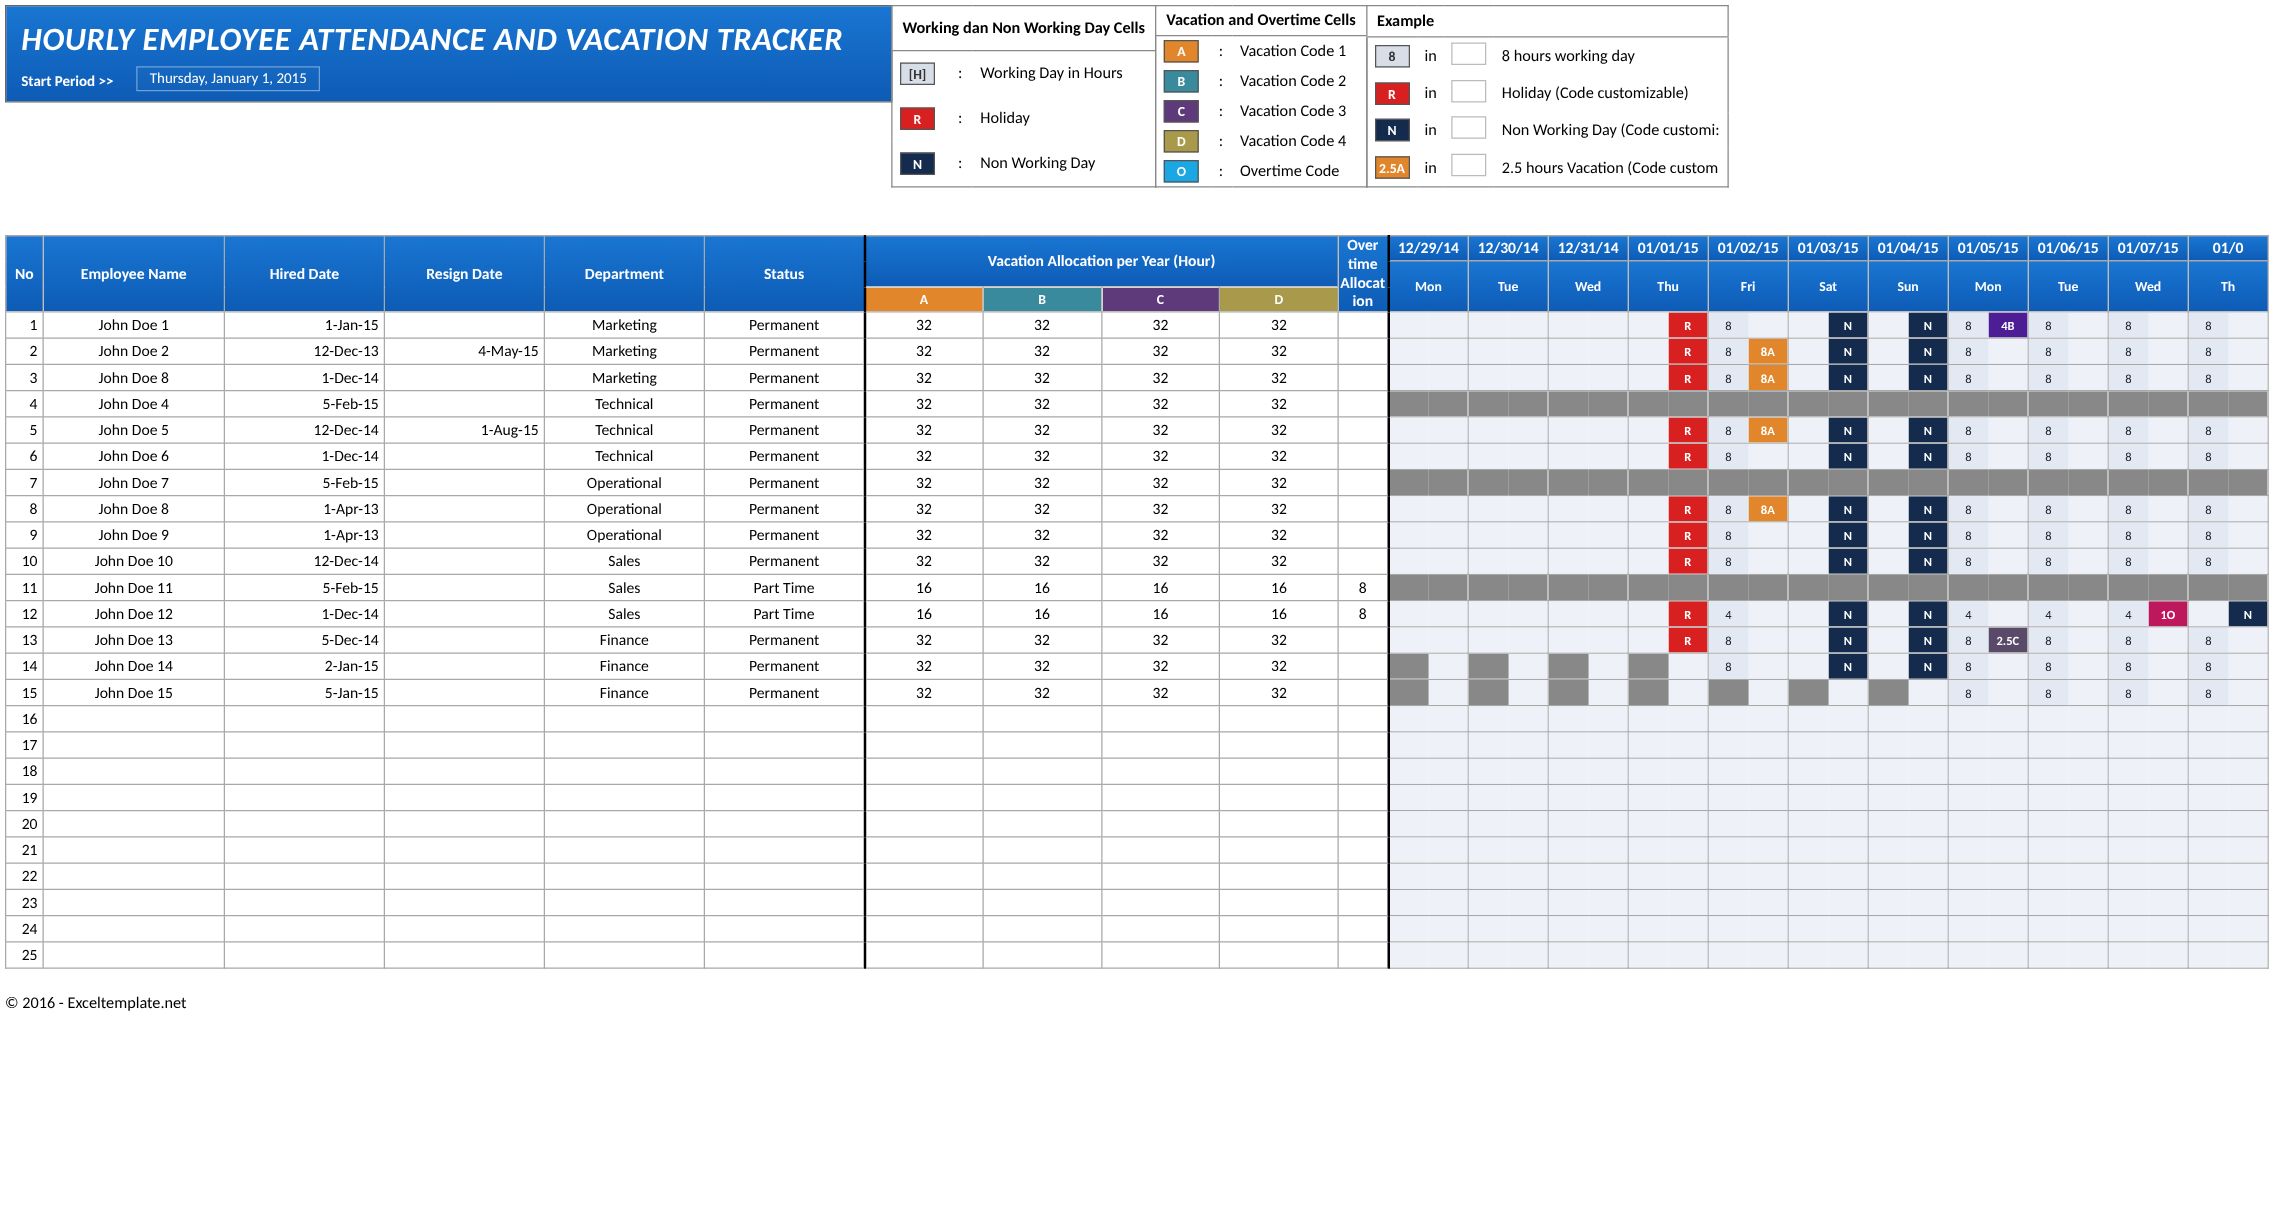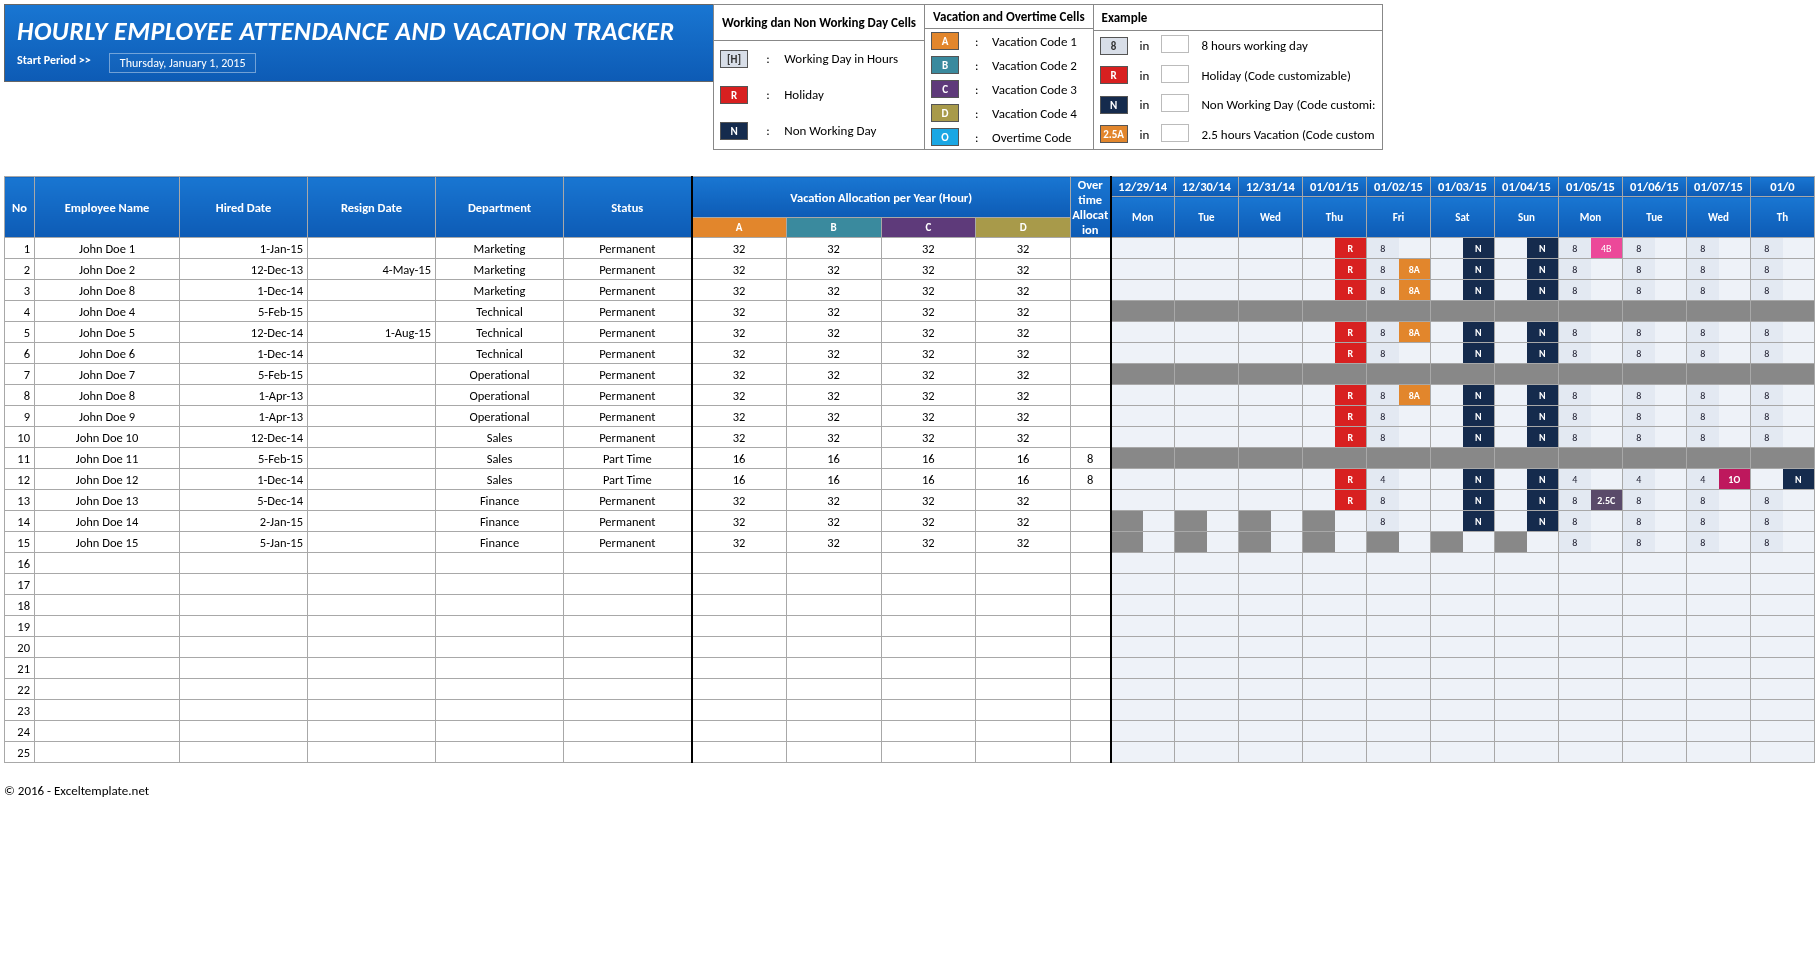--- a/index.html
+++ b/index.html
@@ -1,20 +1,20 @@
 <!DOCTYPE html>
 <html><head>
 <meta charset="utf-8">
 <style>
 *{margin:0;padding:0;box-sizing:border-box;font-family:Calibri,Arial,sans-serif}
 body{background:#fff;padding:4px;font-size:13px}
-.top{display:flex;align-items:flex-start;gap:0;margin-bottom:26px}
+.top{display:flex;align-items:flex-start;gap:0;margin-bottom:38px}
 .titlebox{background:linear-gradient(180deg,#1976d2 0%,#0d5bb5 100%);color:#fff;padding:10px 12px 8px 12px;width:710px;border:1px solid #666}
 .titlebox h1{font-size:26px;font-weight:bold;font-style:italic;letter-spacing:.5px;margin-bottom:4px}
-.titlebox .sp{display:flex;align-items:flex-start;gap:18px;font-size:12px;margin-top:6px}
+.titlebox .sp{display:flex;align-items:flex-end;gap:18px;font-size:12px;margin-top:6px}
 .titlebox .sp .lbl{font-weight:bold}
 .titlebox .sp .val{border:1px solid rgba(255,255,255,.4);padding:2px 10px;background:rgba(255,255,255,.02)}
 .legends{display:flex;flex:1}
 .lgbox{border:1px solid #888;border-collapse:collapse;margin-left:-1px}
 .lgbox th{background:#fff;font-weight:bold;padding:4px 8px;text-align:left;border-bottom:1px solid #888;font-size:13px}
 .lgbox td{padding:3px 6px;font-size:13px;vertical-align:middle}
 .cellchip{display:inline-block;width:28px;height:18px;line-height:18px;text-align:center;color:#fff;font-size:11px;font-weight:bold;border:1px solid #555}
 .chip-gray{background:#d8dee8;color:#333}
 .chip-white{background:#fff;border:1px solid #bbb}
 .chip-red{background:#d82020}
@@ -46,21 +46,21 @@
 .alloc-d{background:#a89a4a!important;color:#fff}
 .daycell{padding:0!important}
 .daypair{display:flex;height:100%}
 .daypair>span{flex:1;display:flex;align-items:center;justify-content:center;height:20px;font-size:10px;min-width:0}
 .cell-blank{background:#eef2f8}
 .cell-gray{background:#888}
 .cell-hrs{background:#e3e9f2;color:#223}
 .cell-R{background:#d82020;color:#fff;font-weight:bold}
 .cell-N{background:#152b4d;color:#fff;font-weight:bold}
 .cell-8A{background:#e2862c;color:#fff;font-weight:bold}
-.cell-4B{background:#ec4899;color:#fff;font-weight:normal}
+.cell-4B{background:#4c1d95;color:#fff;font-weight:bold}
 .cell-2C{background:#5a4a6a;color:#fff;font-weight:bold}
 .cell-1O{background:#be185d;color:#fff;font-weight:bold}
 .grid tbody tr td:nth-child(7){border-left:2px solid #000}
 .grid thead tr th.thickleft{border-left:2px solid #000}
 .grid tbody tr td.thickleft{border-left:2px solid #000}
 .footer{margin-top:20px;font-size:13px}
 </style>
 </head>
 <body>
 

